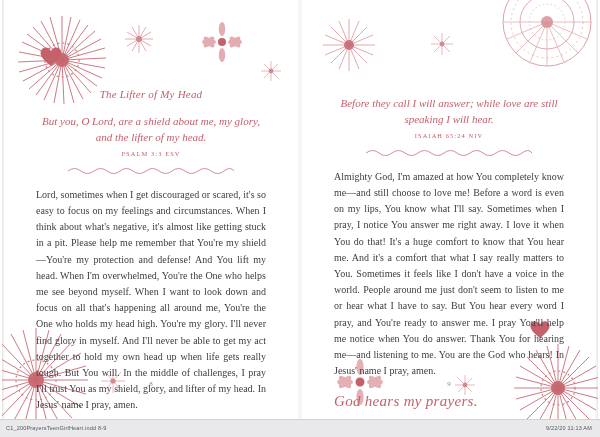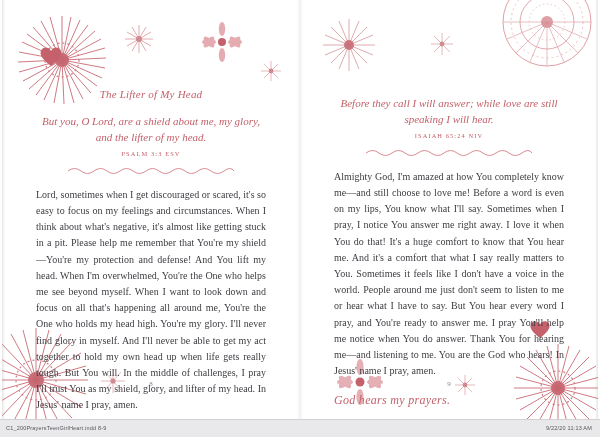--- a/index.html
+++ b/index.html
@@ -112,21 +112,21 @@
 
   .closing {
     color: #c4616b;
     font-size: 7.4px;
     letter-spacing: 0.9px;
     margin-top: 14px;
     text-transform: uppercase;
   }
   .closing.script {
     font-style: italic;
-    font-size: 12px;
+    font-size: 15px;
     letter-spacing: 0.3px;
     text-transform: none;
   }
 
   .folio {
     position: absolute;
     bottom: 32px;
     width: 100%;
     text-align: center;
     color: #8a8a8f;

